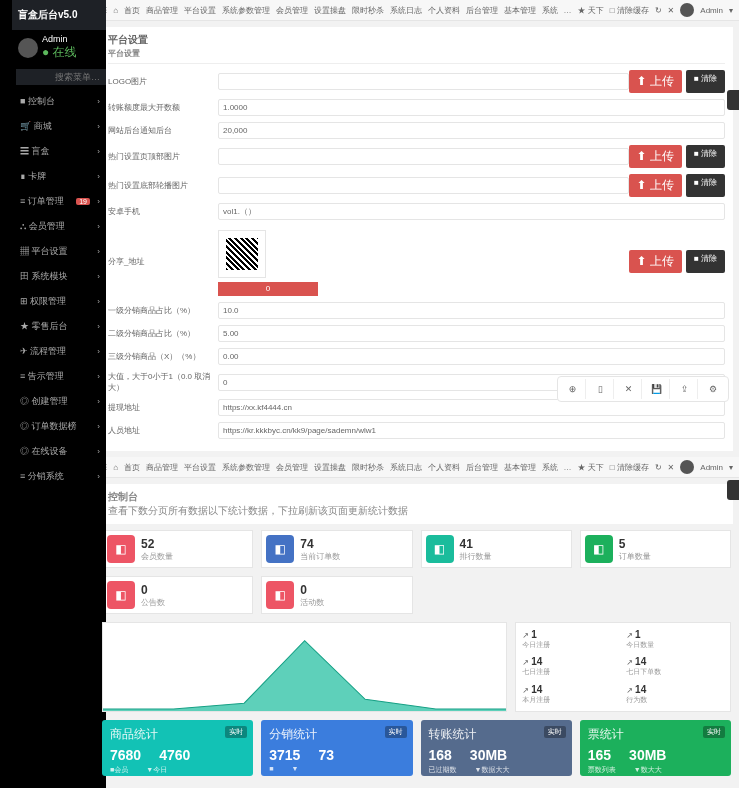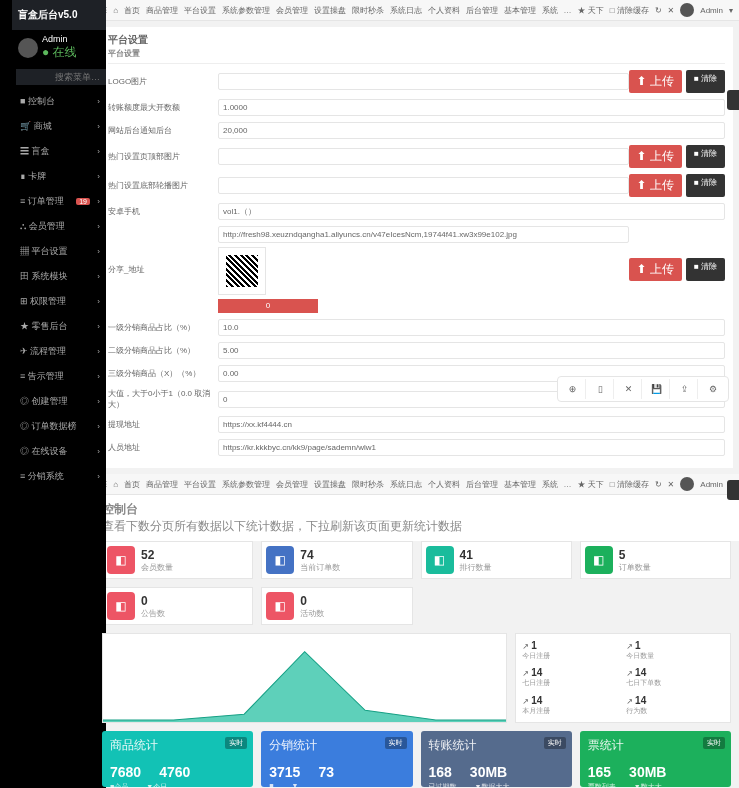--- a/index.html
+++ b/index.html
@@ -27,41 +27,41 @@
 .form-row { display:flex; align-items:center; margin:6px 0; font-size:8px; }
 .form-row .lbl { width:110px; padding-right:6px; color:#666; }
 .form-row .val { flex:1; }
 .form-row input[type=text] { width:100%; border:1px solid #e5e5e5; padding:3px 4px; font-size:8px; color:#666; border-radius:2px; }
 .upload-btns { display:flex; gap:4px; }
 .btn-red { background:#d9534f; color:#fff; padding:3px 8px; font-size:12px; border-radius:2px; cursor:pointer; }
 .btn-dark { background:#333; color:#fff; padding:3px 8px; font-size:8px; border-radius:2px; cursor:pointer; }
 .img-preview { width:48px; height:48px; border:1px solid #e5e5e5; background:#fff; margin-top:4px; display:flex; align-items:center; justify-content:center; }
 .qr { width:32px; height:32px; background:repeating-linear-gradient(45deg,#000,#000 2px,#fff 2px,#fff 4px); }
 .progress-bar { height:14px; background:#d9534f; color:#fff; text-align:center; font-size:8px; line-height:14px; margin-top:4px; width:100px; }
-.dash-desc { padding:6px 8px; font-size:12px; color:#888; background:#fff; }
+.dash-desc { padding:6px 8px; font-size:10px; color:#888; background:#fff; margin:6px; }
 .stats-grid { display:grid; grid-template-columns:repeat(4,1fr); gap:8px; margin:0 8px; }
 .stat-card { border:1px solid #e5e5e5; display:flex; align-items:center; padding:4px; background:#fff; }
 .stat-card .icon { width:28px; height:28px; border-radius:4px; display:flex; align-items:center; justify-content:center; color:#fff; font-size:12px; }
 .stat-card .meta { margin-left:6px; }
 .stat-card .meta .num { font-weight:bold; font-size:12px; color:#333; }
 .stat-card .meta .cap { font-size:8px; color:#999; }
 .c-red{background:#ed5565}.c-blue{background:#4472c4}.c-teal{background:#1abc9c}.c-green{background:#1cb05c}
 
 .chart-row { display:flex; margin:8px; gap:8px; }
 .chart-box { flex:2; background:#fff; border:1px solid #e5e5e5; height:90px; position:relative; }
 .chart-svg { width:100%; height:100%; }
 .side-mini { background:#fff; border:1px solid #e5e5e5; padding:6px; display:grid; grid-template-columns:1fr 1fr; gap:6px; font-size:8px; color:#666; flex:1; }
 .side-mini .mi .n{font-weight:bold;color:#333;font-size:10px;}
 .side-mini .mi .t{font-size:7px;color:#999;}
 
 .metric-cards { display:grid; grid-template-columns:repeat(4,1fr); gap:8px; margin:0 8px 8px; }
 .mcard { color:#fff; border-radius:3px; padding:6px 8px; position:relative; height:56px; }
 .mcard .tag { position:absolute; right:6px; top:6px; background:rgba(0,0,0,0.3); padding:1px 4px; font-size:7px; border-radius:2px; }
 .mcard .ttl { font-size:12px; opacity:0.9; }
-.mcard .vals { display:flex; gap:18px; margin-top:10px; }
+.mcard .vals { display:flex; gap:18px; margin-top:4px; }
 .mcard .vals .v { font-size:14px; font-weight:bold; }
 .mcard .sub { font-size:7px; opacity:0.8; margin-top:2px; display:flex; gap:18px; }
 .g-teal{background:#12c2b5}.g-blue{background:#3b7ddd}.g-nav{background:#556b8d}.g-grn{background:#1cb05c}
 
 .action-strip { position:fixed; right:10px; top:376px; background:#fff; border:1px solid #e5e5e5; border-radius:4px; display:flex; gap:2px; padding:2px; }
 .action-strip .ac { width:26px; height:20px; display:flex; align-items:center; justify-content:center; cursor:pointer; color:#666; border-right:1px solid #eee; }
 .action-strip .ac:last-child{border:none;}
 .side-tab-right { position:fixed; right:0; top:90px; width:12px; height:20px; background:#333; border-radius:3px 0 0 3px; }
 </style>
 </head>
@@ -217,21 +217,20 @@
         <div class="btn-dark">■ 清除</div>
       </div>
     </div>
     <div class="form-row">
       <div class="lbl">安卓手机</div>
       <div class="val"><input type="text" value="vol1.（）" style=""></div>
     </div>
     <div class="form-row">
       <div class="lbl">分享_地址</div>
       <div class="val">
-        <input type="text" value="http://fresh98.xeuzndqangha1.aliyuncs.cn/v47eIcesNcm,19744f41.xw3x99e102.jpg" style="">
         <div class="img-preview">
             <div class="qr"></div>
           </div>
         <div class="progress-bar">0</div>
       </div>
       <div class="upload-btns">
         <div class="btn-red">⬆ 上传</div>
         <div class="btn-dark">■ 清除</div>
       </div>
     </div>

